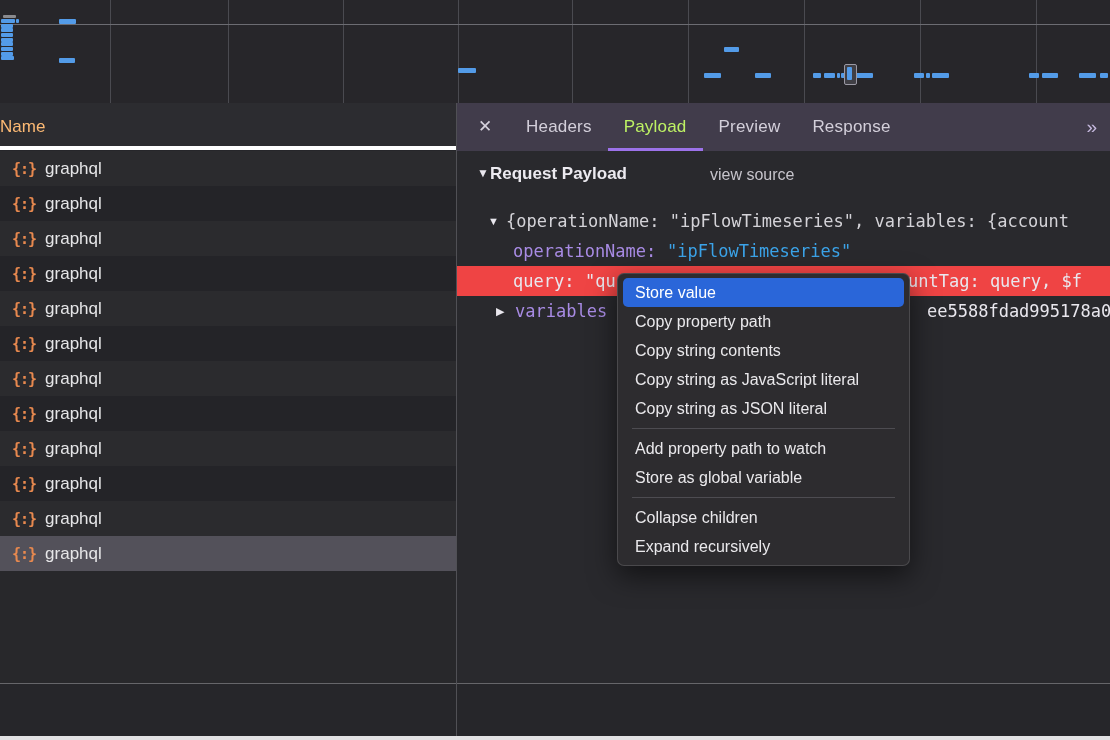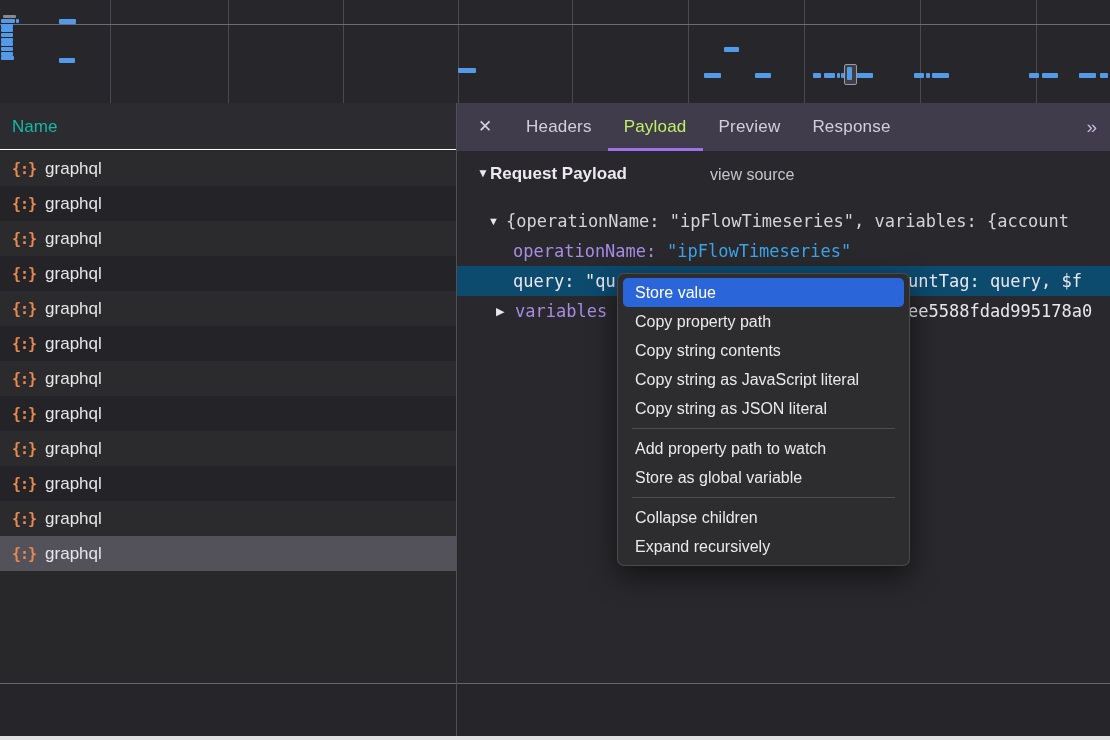--- a/index.html
+++ b/index.html
@@ -10,22 +10,22 @@
     -webkit-font-smoothing:antialiased;
   }
   
   #overview{position:absolute;left:0;top:0;width:1110px;height:103px;background:#27262a;border-bottom:1px solid #404045;}
   .gridline{position:absolute;top:0;bottom:0;width:1px;background:#4a4a50;}
   .baseline{position:absolute;left:0;right:0;top:24px;height:1px;background:#6c6c72;}
   .wbar{position:absolute;border-radius:1px;}
   .marker-box{position:absolute;border:1.5px solid #9b99a4;background:rgba(130,128,140,.28);border-radius:2px;}
   
   #name-header{position:absolute;left:0;top:103px;width:456px;height:47px;background:#2c2c30;
-    border-bottom:1px solid #ffffff;line-height:47px;padding-left:12px;box-sizing:border-box;
-    color:#14b8a6;font-size:17px;}
+    border-bottom:4px solid #ffffff;line-height:47px;padding-left:0;box-sizing:border-box;
+    color:#fdba74;font-size:17px;}
   #request-list{position:absolute;left:0;top:151px;width:456px;}
   .nrow{height:35px;display:flex;align-items:center;padding-left:12px;gap:9px;box-sizing:border-box;}
   .nrow.odd{background:#2b2b2e;}
   .nrow.even{background:#242428;}
   .nrow.selected{background:#53515a;}
   .braces{color:#e8894f;font-family:"DejaVu Sans Mono", monospace;font-weight:bold;font-size:15px;letter-spacing:-1px;}
   .nlabel{color:#e6e6e8;font-size:17px;}
   #left-empty{position:absolute;left:0;top:571px;width:456px;height:112px;background:#28282b;}
   
   #footer{position:absolute;left:0;top:683px;width:1110px;height:53px;background:#26262a;border-top:1px solid #66666a;box-sizing:border-box;}
@@ -39,21 +39,21 @@
   .tab.active{color:#bef264;box-shadow:inset 0 -3px 0 #9c72ea;}
   .overflow{margin-left:auto;padding-right:16px;color:#c5b9de;font-size:19px;letter-spacing:-3px;line-height:48px;}
   
   #payload-header{position:relative;height:55px;}
   #ph-tri{position:absolute;left:20px;top:15px;color:#e9e7ee;font-size:12px;}
   #ph-title{position:absolute;left:33px;top:13px;color:#eceaf0;font-size:17px;font-weight:bold;}
   #ph-viewsource{position:absolute;left:253px;top:15px;color:#c6c4cb;font-size:16px;}
   #ptree{position:relative;font-family:"DejaVu Sans Mono", monospace;font-size:17px;}
   .prow{position:relative;height:30px;line-height:30px;overflow:hidden;white-space:nowrap;}
   .prow span{position:absolute;top:0;line-height:30px;}
-  .prow.sel{background:#0c4a6e;}
+  .prow.sel{background:#ef4444;}
   .tri{color:#e9e7ee;font-size:11px;font-family:"Liberation Sans", sans-serif;}
   .t-preview{color:#d4d3d8;}
   .t-key{color:#a88be4;}
   .t-str{color:#3ba3e8;}
   .t-white{color:#e9e7ee;}
   
   #context-menu{position:absolute;left:617px;top:273px;width:293px;box-sizing:border-box;z-index:50;
     background:#2d2c2f;border:1px solid rgba(255,255,255,.14);border-radius:7px;padding:4px 0;
     box-shadow:0 10px 28px rgba(0,0,0,.55);}
   .menu-item{height:29px;line-height:29px;margin:0 5px;padding:0 12px;border-radius:5px;
@@ -193,21 +193,21 @@
       <span class="t-str" style="left:210px">"ipFlowTimeseries"</span>
     </div>
     <div class="prow sel">
       <span class="t-white" style="left:56px">query:</span>
       <span class="t-white" style="left:128px">"qu</span>
       <span class="t-white" style="left:451px">untTag: query, $f</span>
     </div>
     <div class="prow">
       <span class="tri" style="left:39px">▶</span>
       <span class="t-key" style="left:58px">variables</span>
-      <span class="t-white" style="left:451px">ee5588fdad995178a0</span>
+      <span class="t-white" style="left:470px">ee5588fdad995178a0</span>
     </div>
   </div>
 </div>
 
 <div id="context-menu">
     <div class="menu-item highlight">Store value</div>
     <div class="menu-item">Copy property path</div>
     <div class="menu-item">Copy string contents</div>
     <div class="menu-item">Copy string as JavaScript literal</div>
     <div class="menu-item">Copy string as JSON literal</div>

